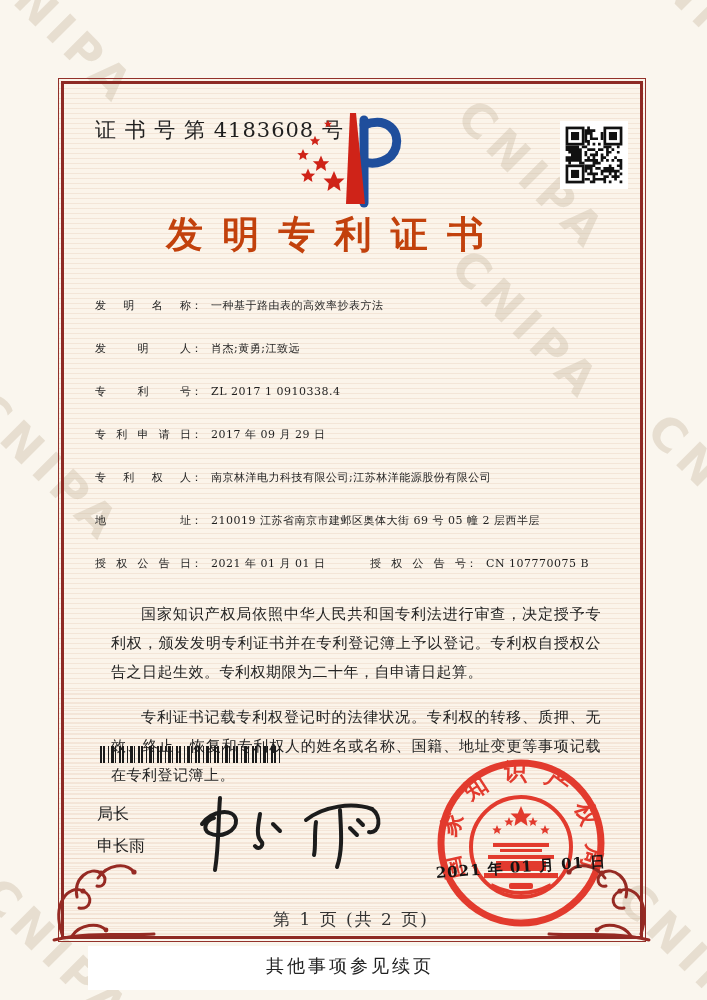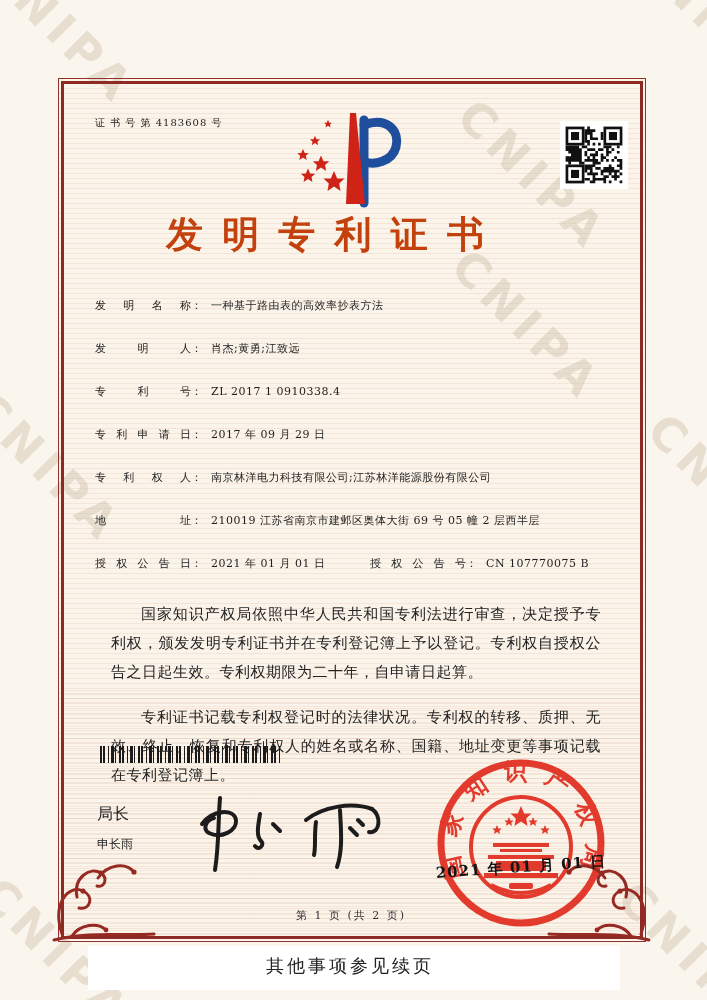--- a/index.html
+++ b/index.html
@@ -37,21 +37,21 @@
   }
   .flourish{position:absolute; z-index:4; pointer-events:none;}
   
   .wm{
     position:absolute; z-index:1; font-family:"DejaVu Sans","Liberation Sans",sans-serif;
     font-size:46px; font-weight:bold; letter-spacing:7px;
     color:rgba(201,185,160,0.38); transform:rotate(45deg); white-space:nowrap;
     pointer-events:none; user-select:none;
   }
   
-  .cert-no{position:absolute; left:95px; top:116px; z-index:3; font-size:10px; letter-spacing:1px;}
+  .cert-no{position:absolute; left:95px; top:116px; z-index:3; font-size:21px; letter-spacing:1px;}
   .logo{position:absolute; left:288px; top:108px; z-index:3;}
   .qr{position:absolute; left:560px; top:121px; z-index:3; background:#fff; padding:2px;}
   .title{
     position:absolute; left:58px; top:210px; width:534px; z-index:3;
     text-align:center; font-size:37px; font-weight:bold; letter-spacing:0.52em; text-indent:0.52em;
     color:#c2410c;
   }
   
   .field-row{position:absolute; left:95px; z-index:3; font-size:11px; white-space:nowrap;}
   .flabel{
@@ -72,32 +72,32 @@
       #1b1b1b 0 2px, rgba(0,0,0,0) 2px 3px,
       #1b1b1b 3px 5px, rgba(0,0,0,0) 5px 8px,
       #1b1b1b 8px 9px, rgba(0,0,0,0) 9px 11px,
       #1b1b1b 11px 14px, rgba(0,0,0,0) 14px 15px,
       #1b1b1b 15px 16px, rgba(0,0,0,0) 16px 19px);
   }
   
   .director-label{position:absolute; left:97px; top:804px; z-index:3;
     font-family:"DejaVu Sans","Liberation Sans",sans-serif; font-size:16px; color:#222;}
   .director-name{position:absolute; left:97px; top:836px; z-index:3;
-    font-family:"DejaVu Sans","Liberation Sans",sans-serif; font-size:12px; color:#222;}
+    font-family:"DejaVu Sans","Liberation Sans",sans-serif; font-size:16px; color:#222;}
   .signature{position:absolute; left:190px; top:780px; z-index:3;}
   
   .seal{position:absolute; left:433px; top:755px; z-index:3; opacity:0.96;}
   .seal-date{
     position:absolute; left:431px; top:858px; width:180px; z-index:5;
     text-align:center; font-size:15px; font-weight:600; color:#141414;
     transform:rotate(-4deg); letter-spacing:1px; white-space:nowrap;
   }
   
   .page-number{position:absolute; left:58px; top:908px; width:586px; z-index:3;
-    text-align:center; font-size:11px; color:#333; letter-spacing:2px;}
+    text-align:center; font-size:17px; color:#333; letter-spacing:2px;}
   .footer-band{position:absolute; left:88px; top:946px; width:532px; height:44px;
     background:#ffffff; z-index:2;}
   .footer-note{position:absolute; left:88px; top:954px; width:524px; z-index:3;
     text-align:center; font-size:18px; color:#222; letter-spacing:3px;}
 </style>
 </head>
 <body>
 
 <div class="page">
 

